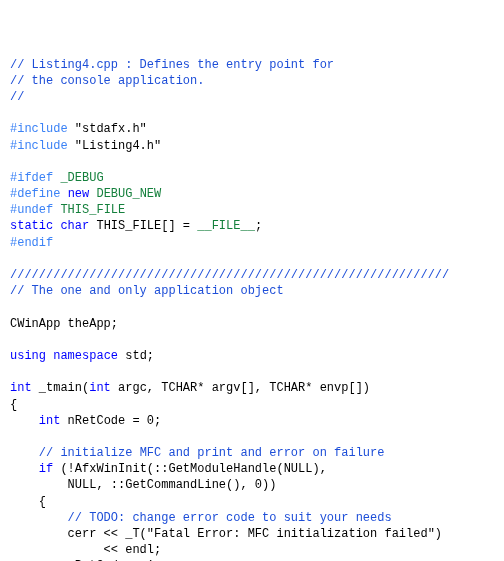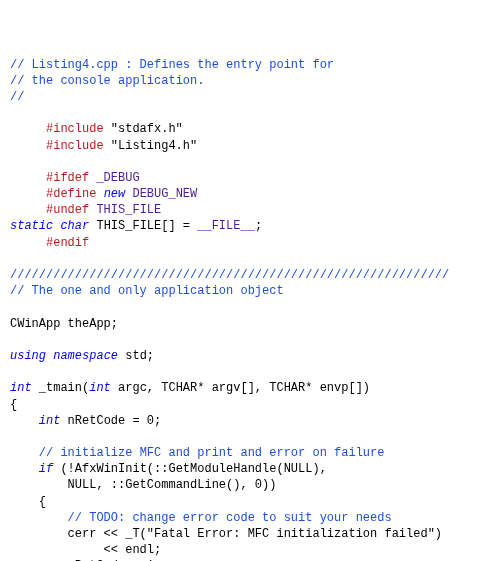--- a/index.html
+++ b/index.html
@@ -6,23 +6,23 @@
     margin: 0;
     padding: 8px 10px;
     background: #ffffff;
     font-family: "Courier New", Courier, monospace;
     font-size: 12px;
     line-height: 1.35;
     color: #000000;
     white-space: pre;
   }
   .c  { color: #1d4ed8; }  
-  .k  { color: #0000ff; font-style: italic; }  
-  .pp { color: #b91c1c; margin-left: 36px; }  
-  .m  { color: #4c1d95; }  
+  .k  { color: #0000ff; }  
+  .pp { color: #3b82f6; }  
+  .m  { color: #15803d; }  
   .t  { color: #000000; }  
 </style>
 </head>
 <body>
 
 
 <div id="code"><div><span class="c">// Listing4.cpp : Defines the entry point for</span></div><div><span class="c">// the console application.</span></div><div><span class="c">//</span></div><div>&nbsp;</div><div><span class="pp">#include</span><span class="t"> "stdafx.h"</span></div><div><span class="pp">#include</span><span class="t"> "Listing4.h"</span></div><div>&nbsp;</div><div><span class="pp">#ifdef</span><span class="t"> </span><span class="m">_DEBUG</span></div><div><span class="pp">#define</span><span class="t"> </span><span class="k">new</span><span class="t"> </span><span class="m">DEBUG_NEW</span></div><div><span class="pp">#undef</span><span class="t"> </span><span class="m">THIS_FILE</span></div><div><span class="k">static</span><span class="t"> </span><span class="k">char</span><span class="t"> THIS_FILE[] = </span><span class="m">__FILE__</span><span class="t">;</span></div><div><span class="pp">#endif</span></div><div>&nbsp;</div><div><span class="c">/////////////////////////////////////////////////////////////</span></div><div><span class="c">// The one and only application object</span></div><div>&nbsp;</div><div><span class="t">CWinApp theApp;</span></div><div>&nbsp;</div><div><span class="k">using</span><span class="t"> </span><span class="k">namespace</span><span class="t"> std;</span></div><div>&nbsp;</div><div><span class="k">int</span><span class="t"> _tmain(</span><span class="k">int</span><span class="t"> argc, TCHAR* argv[], TCHAR* envp[])</span></div><div><span class="t">{</span></div><div><span class="t">    </span><span class="k">int</span><span class="t"> nRetCode = 0;</span></div><div>&nbsp;</div><div><span class="t">    </span><span class="c">// initialize MFC and print and error on failure</span></div><div><span class="t">    </span><span class="k">if</span><span class="t"> (!AfxWinInit(::GetModuleHandle(NULL),</span></div><div><span class="t">        NULL, ::GetCommandLine(), 0))</span></div><div><span class="t">    {</span></div><div><span class="t">        </span><span class="c">// TODO: change error code to suit your needs</span></div><div><span class="t">        cerr &lt;&lt; _T("Fatal Error: MFC initialization failed")</span></div><div><span class="t">             &lt;&lt; endl;</span></div><div><span class="t">        nRetCode = 1;</span></div></div>
 
 
 

